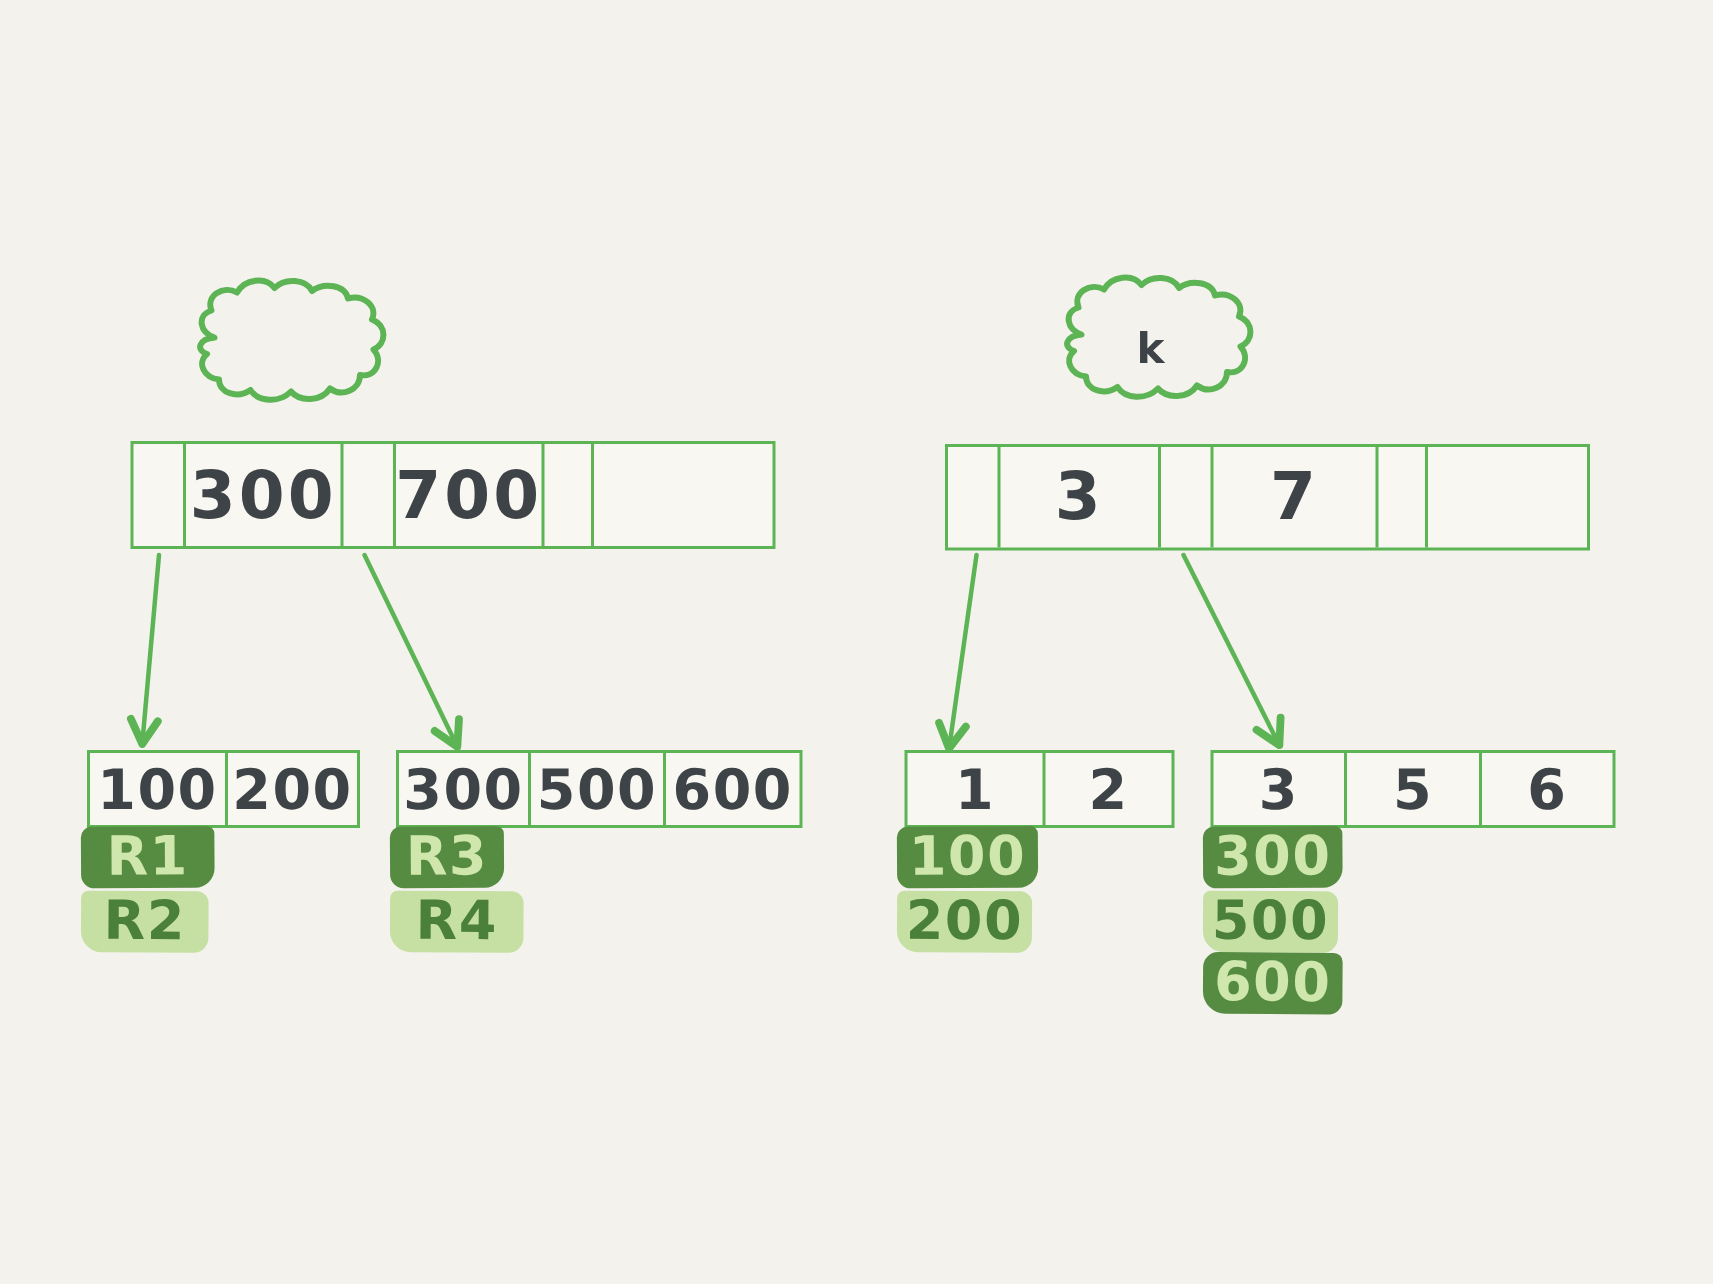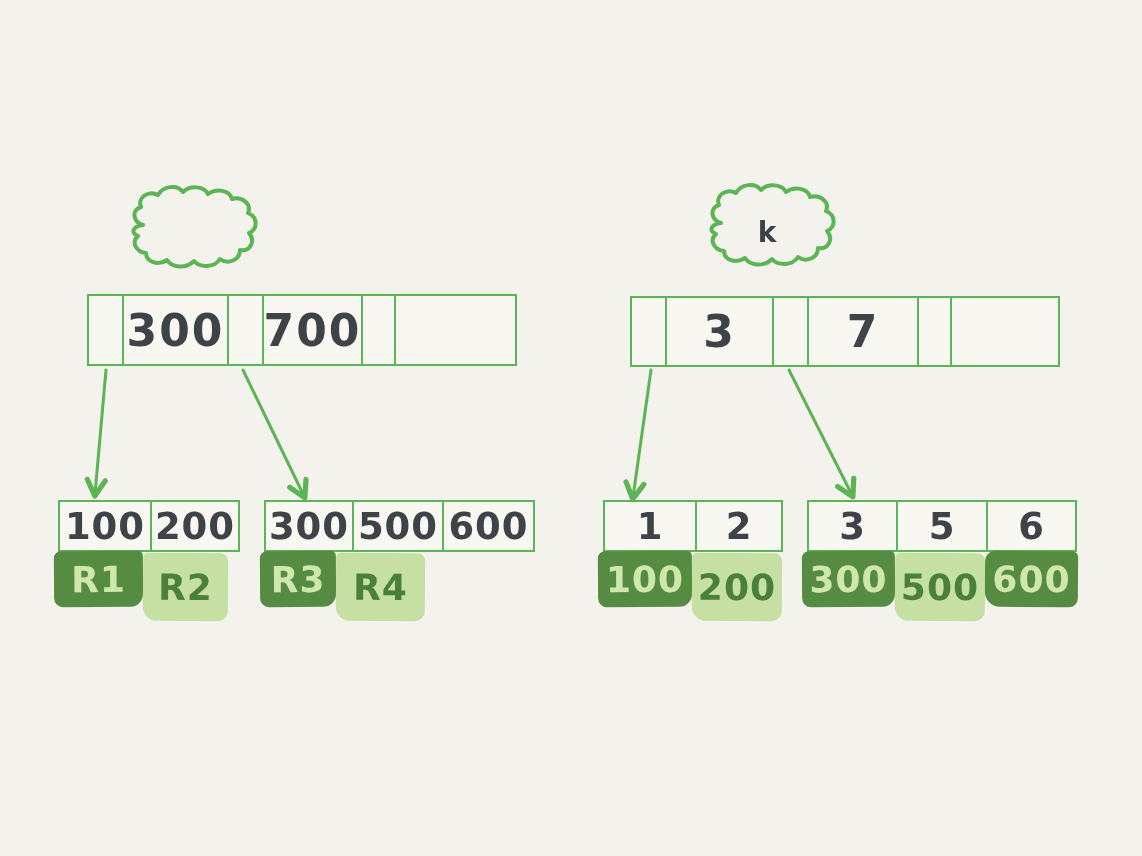--- a/index.html
+++ b/index.html
@@ -28,21 +28,21 @@
   .root-bar .cell{box-sizing:border-box;border-right:2px solid var(--stroke-green);
     display:flex;align-items:center;justify-content:center;
     font-size:44px;font-weight:600;color:var(--dark-text);letter-spacing:2px;}
   .root-bar .cell:last-child{border-right:none;}
   .key-row{position:absolute;display:flex;height:52px;border:2px solid var(--stroke-green);
     background:var(--cell-fill);box-sizing:border-box;}
   .key-row .cell{box-sizing:border-box;border-right:2px solid var(--stroke-green);
     display:flex;align-items:center;justify-content:center;
     font-size:37px;font-weight:600;color:var(--dark-text);letter-spacing:1px;}
   .key-row .cell:last-child{border-right:none;}
-  .rec-row{position:absolute;display:flex;height:56px;}
+  .rec-row{position:absolute;display:flex;height:56px;flex-direction:column;}
   .rec{box-sizing:border-box;display:flex;align-items:center;justify-content:center;
     font-size:36px;font-weight:600;letter-spacing:1px;}
   .rec.dark{background:var(--dark-green);color:var(--light-text);
     border-radius:7px 5px 13px 9px;transform:rotate(-0.35deg);}
   .rec.light{background:var(--light-green);color:var(--dark-green-text);
     border-radius:5px 8px 10px 14px;transform:rotate(0.3deg);height:68px;margin-top:2px;}
   .rec.dark.alt{border-radius:10px 6px 9px 15px;transform:rotate(0.4deg);}
 </style>
 </head>
 <body>

